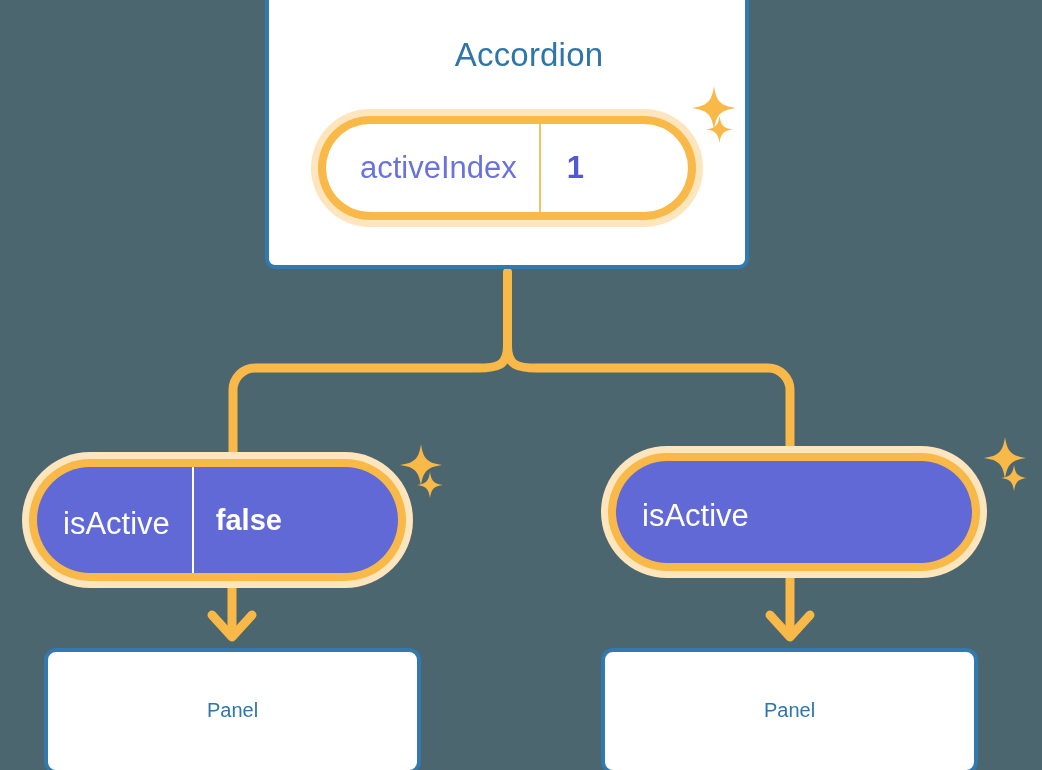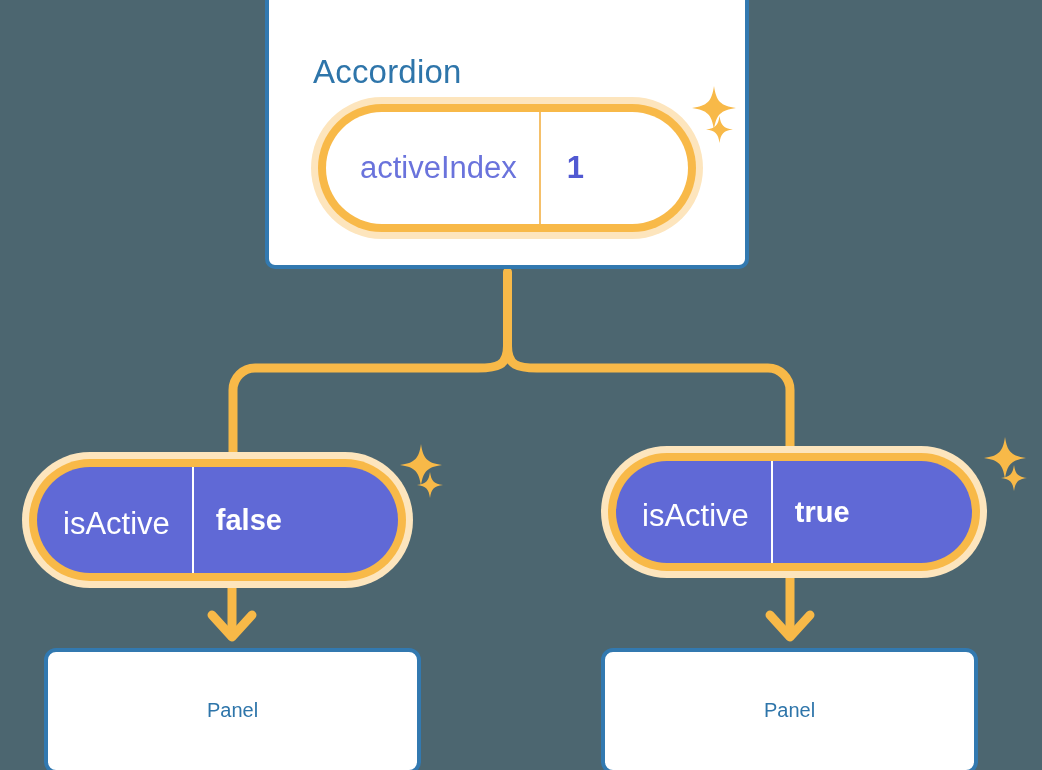--- a/index.html
+++ b/index.html
@@ -43,22 +43,22 @@
     top: -4px;
     width: 484px;
     height: 273px;
     border-top-left-radius: 0;
     border-top-right-radius: 0;
   }
   .card-title {
     position: absolute;
     left: 0;
     right: 0;
-    top: 53px;
-    text-align: left;
+    top: 36px;
+    text-align: center;
     font-size: 33px;
     color: #2e75aa;
     letter-spacing: 0.2px;
     padding-left: 44px;
   }
 
   
   .pill-wrap {
     position: absolute;
     z-index: 3;
@@ -121,21 +121,21 @@
     font-size: 31px;
     padding: 8px 22px 0 26px;
   }
   .pill-dark .pill-val {
     color: #ffffff;
     font-size: 29px;
     border-left: 2px solid #ffffff;
     padding: 0 30px 0 22px;
   }
 
-  #pill-accordion { left: 311px; top: 97px; width: 392px; height: 142px; }
+  #pill-accordion { left: 311px; top: 109px; width: 392px; height: 118px; }
   #pill-left      { left: 22px;  top: 452px; width: 391px; height: 136px; }
   #pill-right     { left: 601px; top: 446px; width: 386px; height: 132px; }
 
   
   .panel-box {
     position: absolute;
     background: #ffffff;
     border: 4px solid #3279b0;
     border-radius: 12px;
     box-sizing: border-box;
@@ -222,21 +222,20 @@
 
   <div class="panel-box" id="panel-left">
     <div class="panel-label">Panel</div>
   </div>
 
   <div class="pill-wrap pill-dark" id="pill-right">
     <div class="pill-glow"></div>
     <div class="pill-ring"></div>
     <div class="pill-body">
       <div class="pill-key">isActive</div>
-      <div class="pill-val">true</div>
     </div>
   </div>
 
   <svg class="sparkle" style="left:984px; top:437px; width:42px; height:42px;" viewBox="0 0 100 100">
     <path d="M50 0 C 55 35, 65 45, 100 50 C 65 55, 55 65, 50 100 C 45 65, 35 55, 0 50 C 35 45, 45 35, 50 0 Z" fill="#f8b948"></path>
   </svg>
   <svg class="sparkle" style="left:1001px; top:465px; width:26px; height:26px;" viewBox="0 0 100 100">
     <path d="M50 0 C 55 35, 65 45, 100 50 C 65 55, 55 65, 50 100 C 45 65, 35 55, 0 50 C 35 45, 45 35, 50 0 Z" fill="#f8b948"></path>
   </svg>
 

